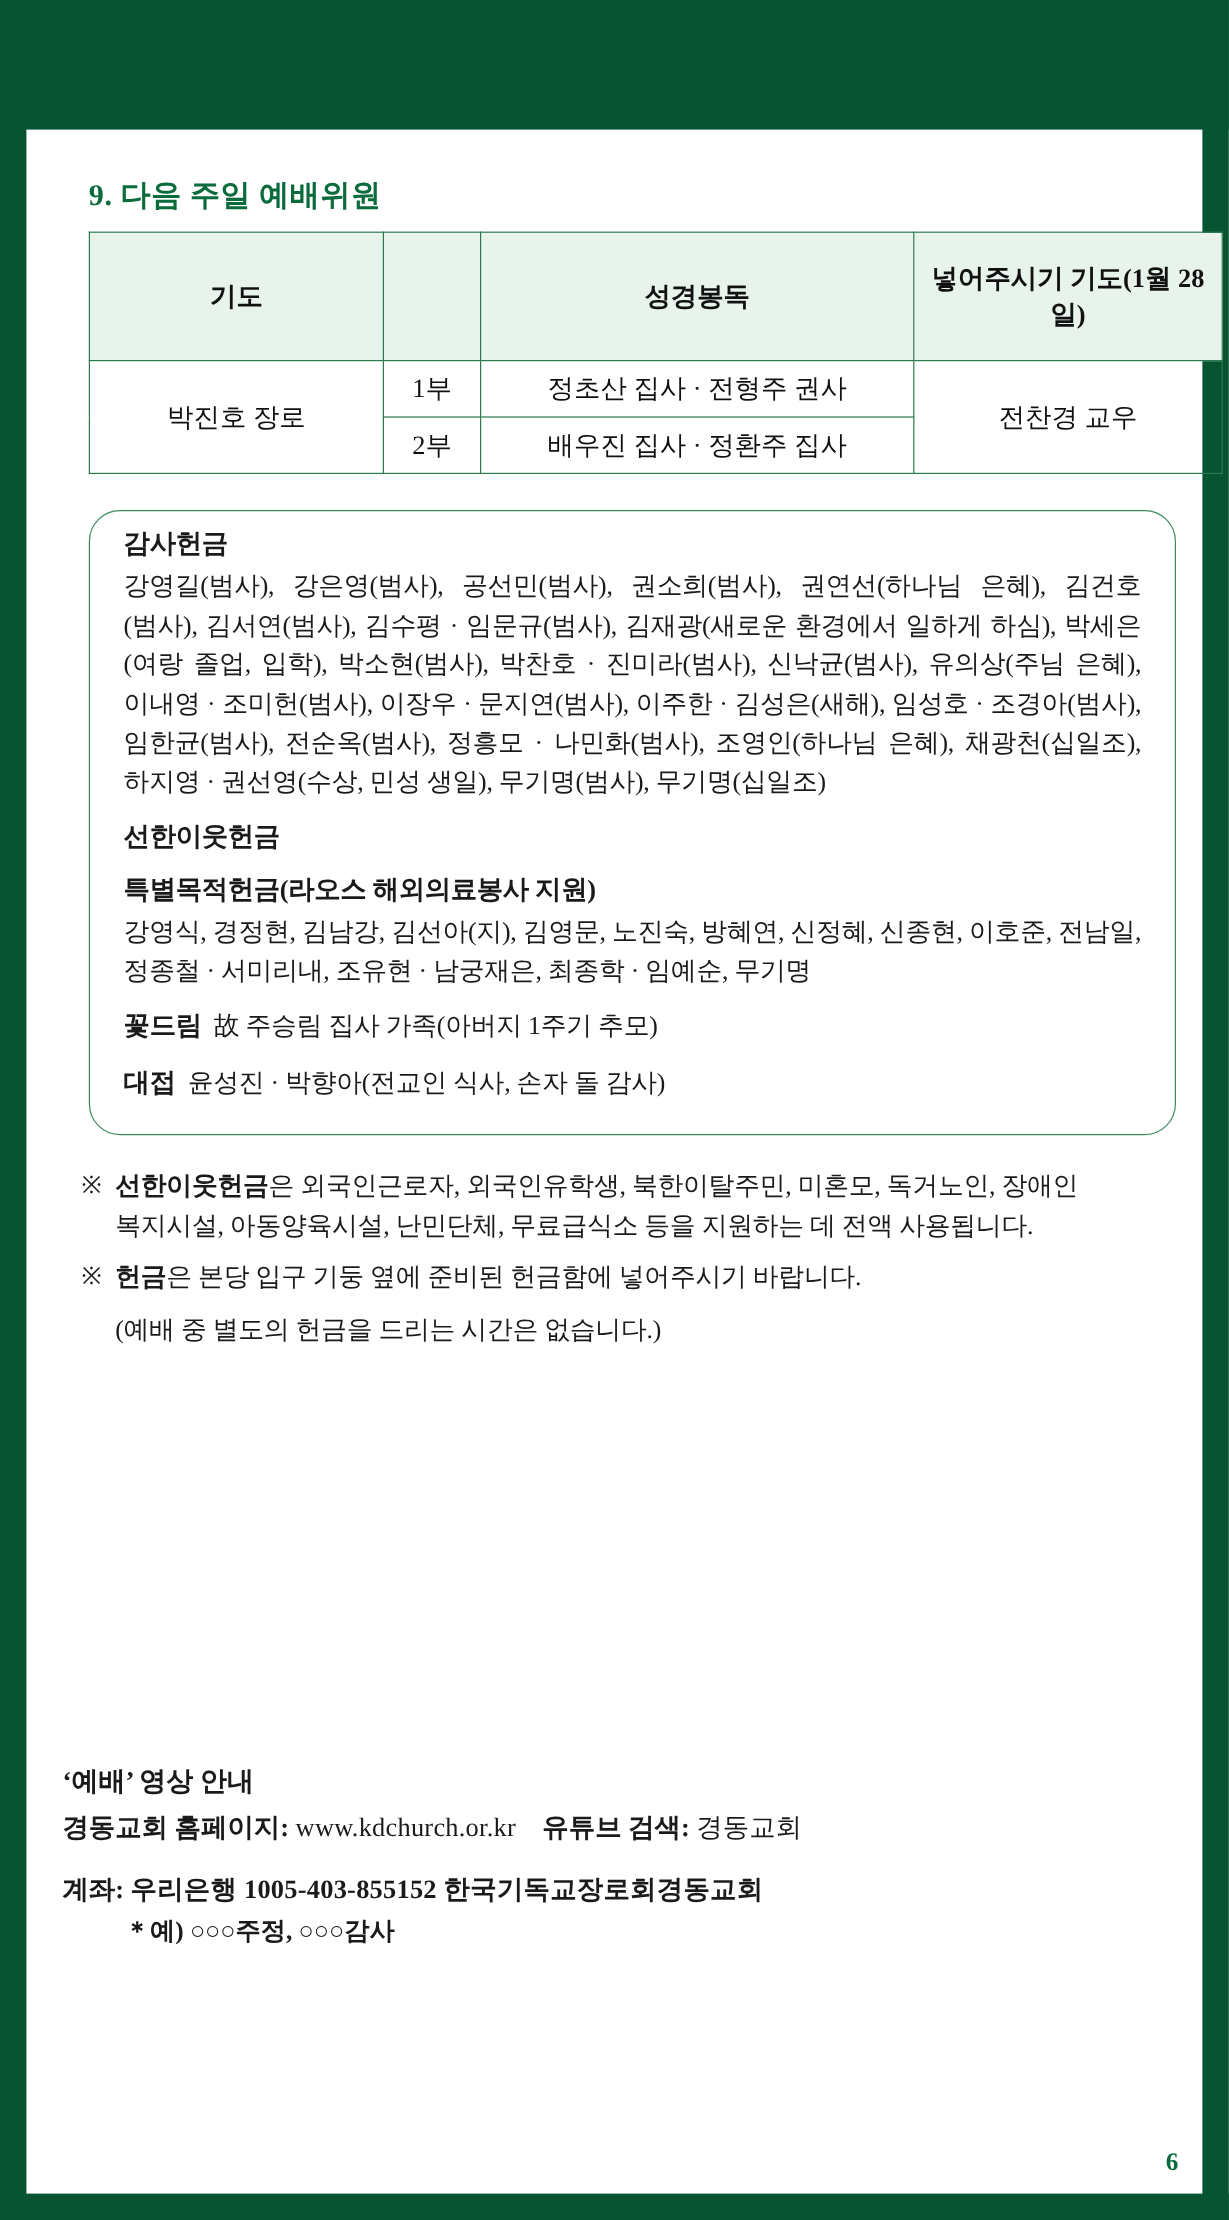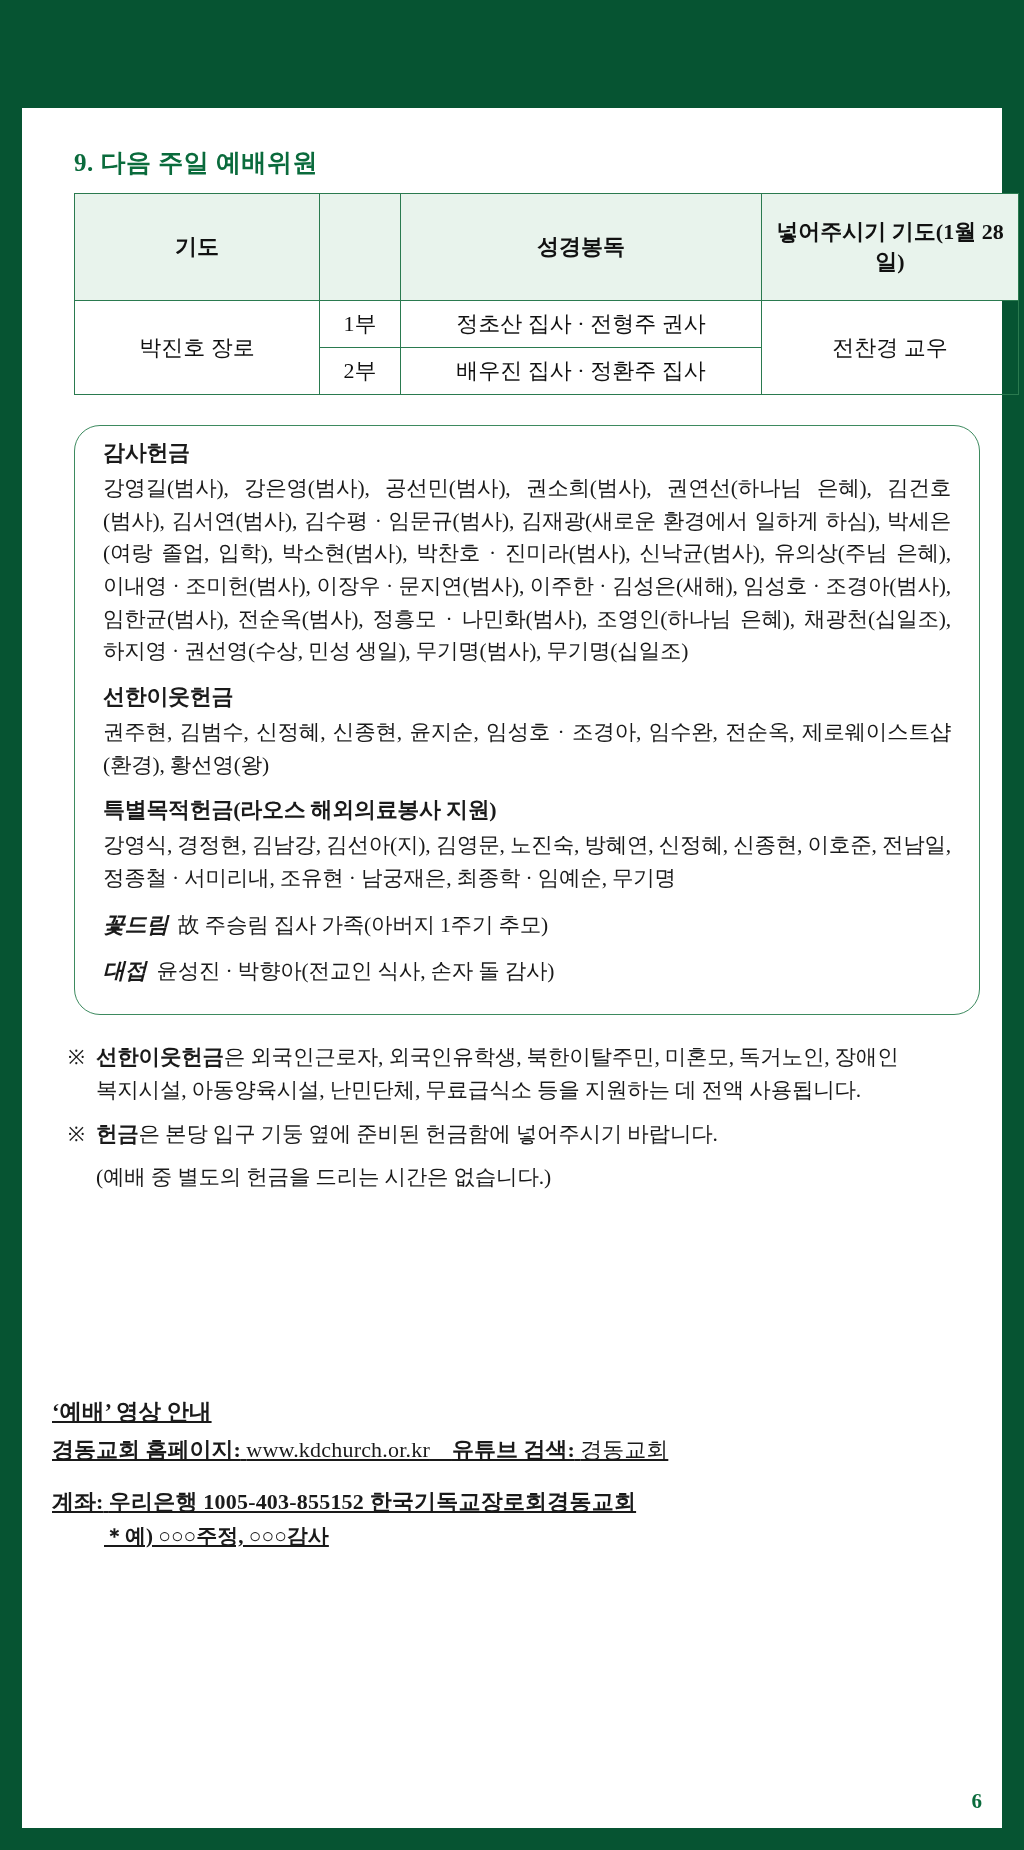--- a/index.html
+++ b/index.html
@@ -113,21 +113,20 @@
   .off-group { margin-bottom: 6px; }
   .off-title {
     font-size: 22px;
     font-weight: bold;
     margin: 0 0 4px 0;
     letter-spacing: -0.3px;
   }
   .off-title.inline {
     display: inline;
     margin-right: 6px;
-    font-style: italic;
   }
   .off-body {
     font-size: 21.5px;
     line-height: 1.52;
     text-align: justify;
     word-break: keep-all;
     letter-spacing: -0.2px;
   }
   .off-body.inline-line {
     display: inline;
@@ -157,25 +156,24 @@
   .note-text b { font-weight: bold; }
   .note-sub {
     margin-left: 28px;
     font-size: 21.5px;
   }
 
   
   .footer-info {
     position: absolute;
     left: 52px;
-    top: 1395px;
+    top: 1468px;
     width: 900px;
     font-size: 22px;
     line-height: 1.5;
-    text-decoration: underline;
   }
   .fi-title {
     font-size: 22.5px;
     font-weight: bold;
     margin-bottom: 4px;
   }
   .fi-row { margin-bottom: 3px; }
   .fi-label { font-weight: bold; }
   .fi-mono { font-family: "Liberation Serif", serif; letter-spacing: 0.2px; }
   .fi-gap { height: 16px; }
@@ -232,21 +230,20 @@
 
     <div class="offering-box">
 
       <div class="off-group">
         <div class="off-title">감사헌금</div>
         <div class="off-body">강영길(범사), 강은영(범사), 공선민(범사), 권소희(범사), 권연선(하나님 은혜), 김건호(범사), 김서연(범사), 김수평 · 임문규(범사), 김재광(새로운 환경에서 일하게 하심), 박세은(여랑 졸업, 입학), 박소현(범사), 박찬호 · 진미라(범사), 신낙균(범사), 유의상(주님 은혜), 이내영 · 조미헌(범사), 이장우 · 문지연(범사), 이주한 · 김성은(새해), 임성호 · 조경아(범사), 임한균(범사), 전순옥(범사), 정흥모 · 나민화(범사), 조영인(하나님 은혜), 채광천(십일조), 하지영 · 권선영(수상, 민성 생일), 무기명(범사), 무기명(십일조)</div>
       </div>
 
       <div class="off-group">
         <div class="off-title">선한이웃헌금</div>
-        <div class="off-body">권주현, 김범수, 신정혜, 신종현, 윤지순, 임성호 · 조경아, 임수완, 전순옥, 제로웨이스트샵(환경), 황선영(왕)</div>
       </div>
 
       <div class="off-group">
         <div class="off-title">특별목적헌금(라오스 해외의료봉사 지원)</div>
         <div class="off-body">강영식, 경정현, 김남강, 김선아(지), 김영문, 노진숙, 방혜연, 신정혜, 신종현, 이호준, 전남일, 정종철 · 서미리내, 조유현 · 남궁재은, 최종학 · 임예순, 무기명</div>
       </div>
 
       <div class="off-line-group">
         <span class="off-title inline">꽃드림</span>
         <span class="off-body inline-line">故 주승림 집사 가족(아버지 1주기 추모)</span>

